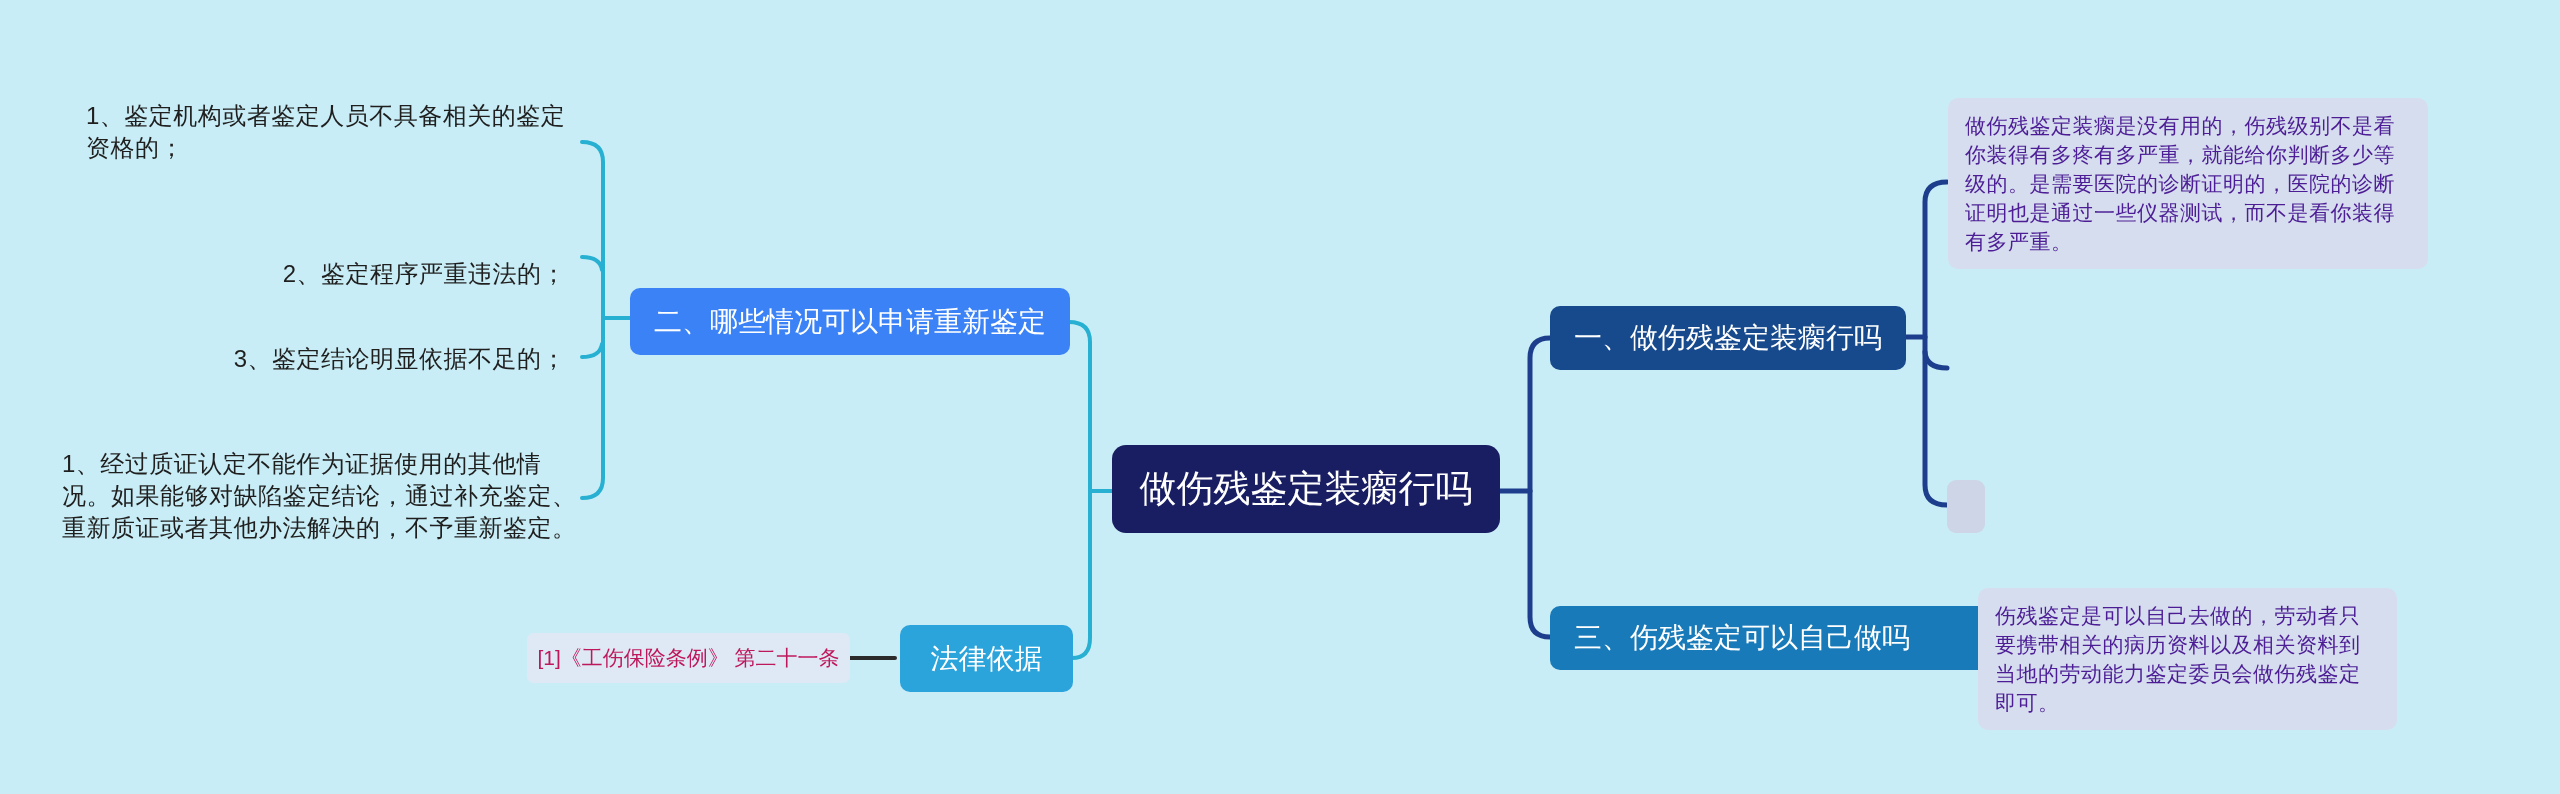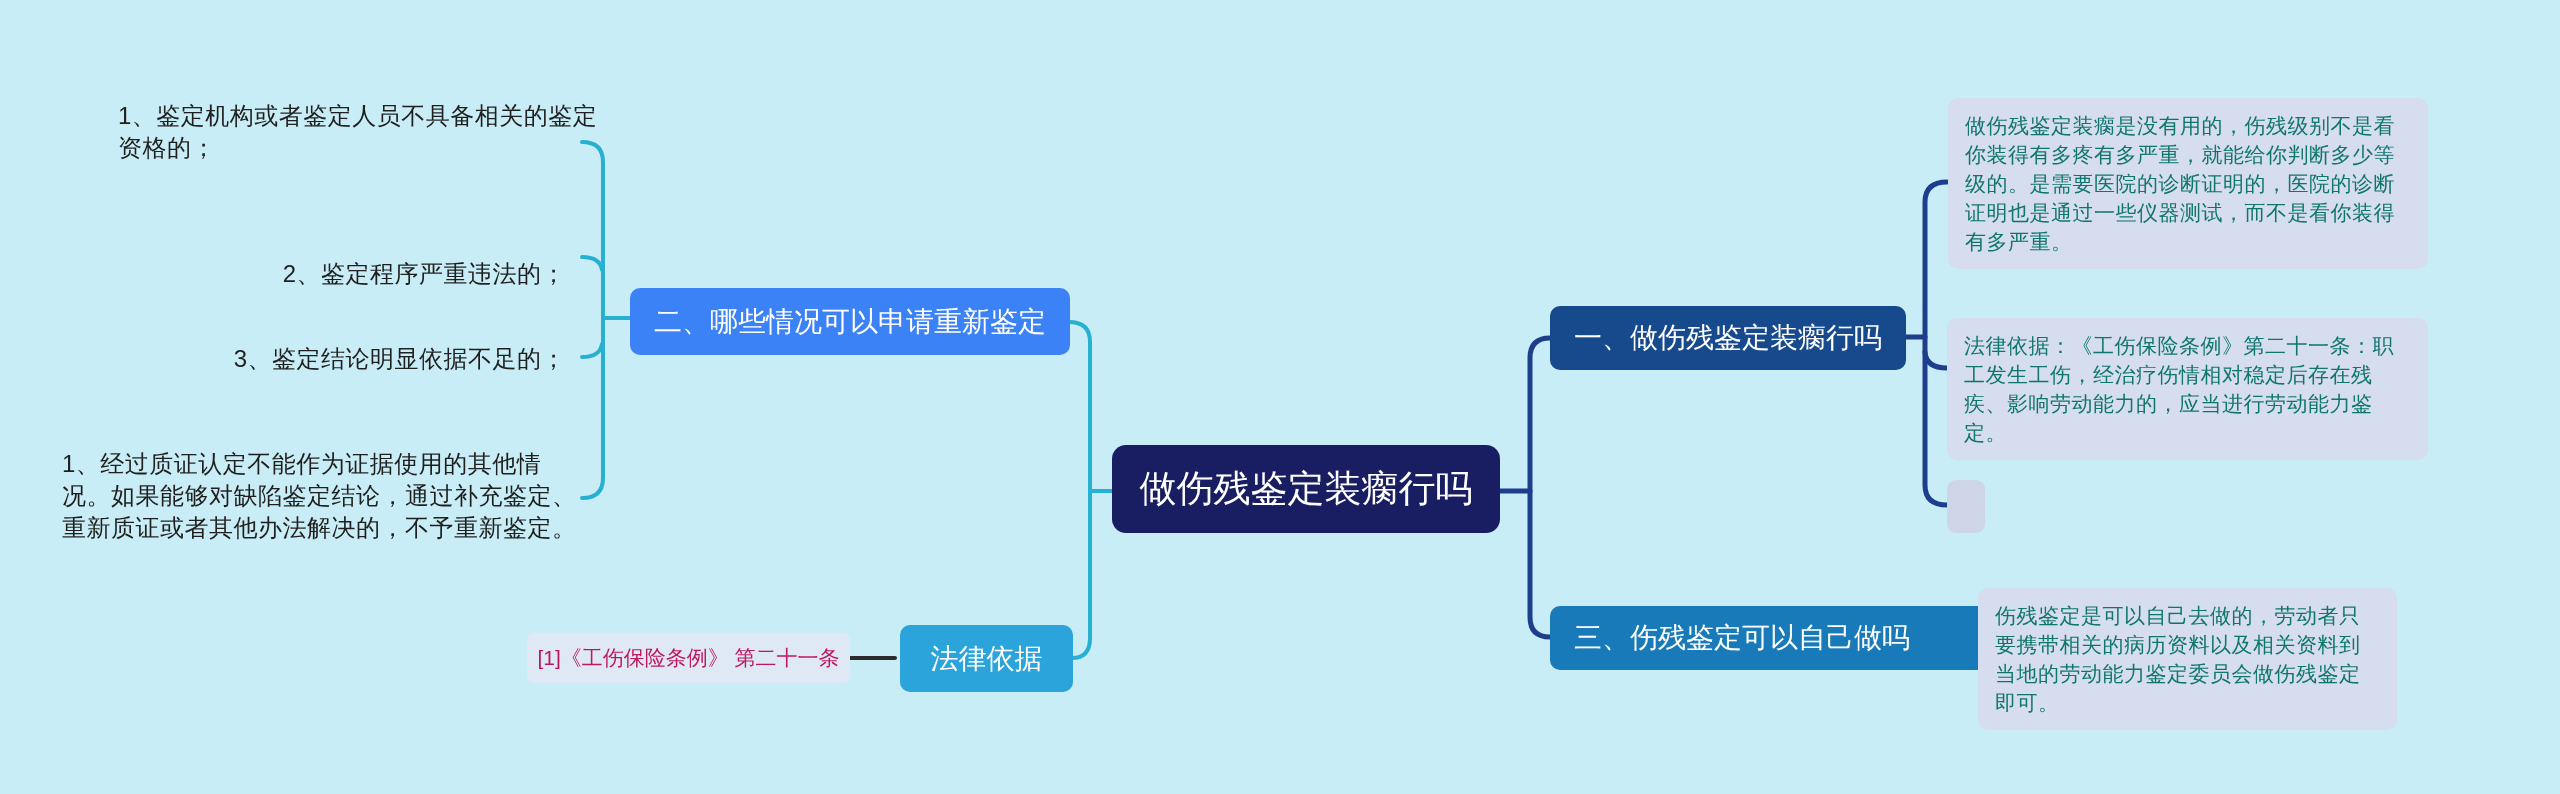--- a/index.html
+++ b/index.html
@@ -6,40 +6,40 @@
   body{font-family:"Liberation Sans",sans-serif;}
   .canvas{
     position:relative;width:2560px;height:794px;
     background:#c9edf6;overflow:hidden;
   }
   .connectors{position:absolute;left:0;top:0;width:2560px;height:794px;pointer-events:none;z-index:0;}
   .node{position:absolute;box-sizing:border-box;display:flex;align-items:center;z-index:1;}
 
   
   .detail{color:#1f1f1f;font-size:24px;line-height:32px;letter-spacing:0.5px;}
-  .detail-1{left:86px;top:100px;width:500px;margin-left:32px;}
+  .detail-1{left:86px;top:100px;width:500px;}
   .detail-2{left:246px;top:258px;width:320px;justify-content:flex-end;text-align:right;}
   .detail-3{left:216px;top:343px;width:350px;justify-content:flex-end;text-align:right;}
   .detail-4{left:62px;top:448px;width:516px;}
 
   
   .topic{color:#ffffff;border-radius:10px;padding:0 24px;font-size:28px;white-space:nowrap;}
   .topic-two{left:630px;top:288px;width:440px;height:67px;background:#3b82f6;}
   .topic-citation{left:900px;top:625px;width:173px;height:67px;background:#2ba3db;justify-content:center;padding:0;}
   .topic-one{left:1550px;top:306px;width:356px;height:64px;background:#17498d;}
   .topic-three{left:1550px;top:606px;width:452px;height:64px;background:#187ab8;}
 
   .central{
     left:1112px;top:445px;width:388px;height:88px;background:#191e63;
     border-radius:14px;color:#ffffff;font-size:37px;justify-content:center;white-space:nowrap;
   }
 
   
   .note{
-    background:#d6ddee;border-radius:10px;color:#0f766e;
+    background:#d6ddee;border-radius:10px;color:#4c1d95;
     font-size:21px;line-height:29px;padding:13px 17px;letter-spacing:0.5px;
   }
   .note-1{left:1948px;top:98px;width:480px;min-height:170px;}
   .note-2{left:1947px;top:318px;width:481px;min-height:118px;}
   .note-3{left:1978px;top:588px;width:419px;min-height:106px;}
   .note-empty{left:1947px;top:480px;width:38px;height:53px;background:#cdd5e6;border-radius:9px;}
 
   
   .reference{
     left:527px;top:633px;width:323px;height:50px;background:#dfe9f5;border-radius:7px;
@@ -80,19 +80,18 @@
 
   <div class="node topic topic-two">二、哪些情况可以申请重新鉴定</div>
 
   <div class="node reference">[1]《工伤保险条例》 第二十一条</div>
   <div class="node topic topic-citation">法律依据</div>
 
   <div class="node topic topic-one">一、做伤残鉴定装瘸行吗</div>
 
   <div class="node central">做伤残鉴定装瘸行吗</div>
   <div class="node note note-1">做伤残鉴定装瘸是没有用的，伤残级别不是看你装得有多疼有多严重，就能给你判断多少等级的。是需要医院的诊断证明的，医院的诊断证明也是通过一些仪器测试，而不是看你装得有多严重。</div>
-  <div class="node note note-2">法律依据：《工伤保险条例》第二十一条：职工发生工伤，经治疗伤情相对稳定后存在残疾、影响劳动能力的，应当进行劳动能力鉴定。</div>
   <div class="node note-empty node"></div>
 
   <div class="node topic topic-three">三、伤残鉴定可以自己做吗</div>
   <div class="node note note-3">伤残鉴定是可以自己去做的，劳动者只要携带相关的病历资料以及相关资料到当地的劳动能力鉴定委员会做伤残鉴定即可。</div>
 
 </div>
 
 </body></html>

